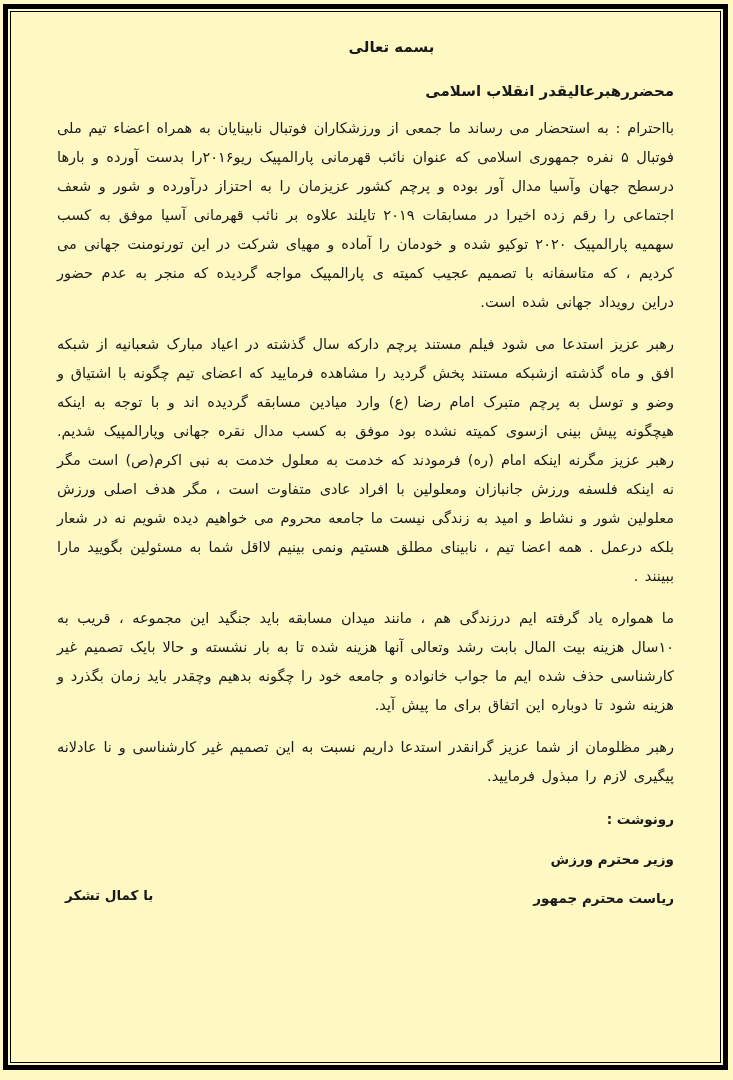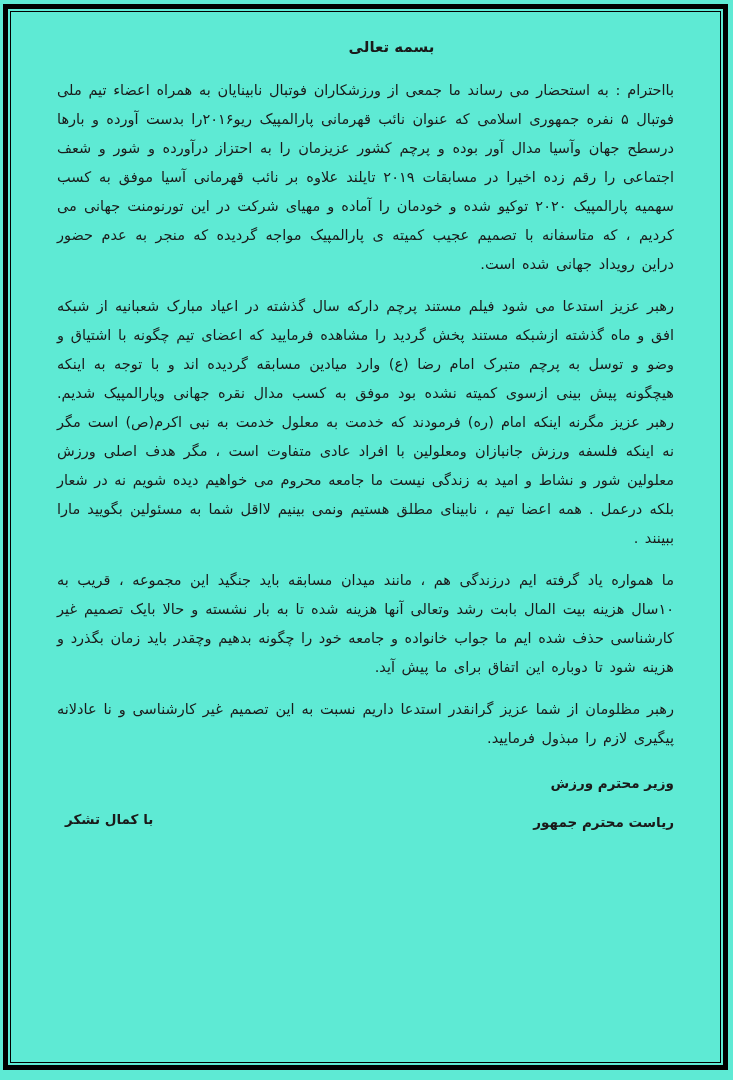--- a/index.html
+++ b/index.html
@@ -4,21 +4,21 @@
 <style>
   html, body {
     margin: 0;
     padding: 0;
     background: #ffffff;
   }
   .page {
     position: relative;
     width: 733px;
     height: 1080px;
-    background: #5eead4;
+    background: #fef9c3;
     overflow: hidden;
     font-family: "DejaVu Sans", sans-serif;
     color: #1a1a1a;
   }
   .frame-outer {
     position: absolute;
     top: 4px;
     left: 3px;
     right: 5px;
     bottom: 10px;
@@ -104,29 +104,31 @@
 </head>
 <body>
 
 <div class="page">
   <div class="frame-outer">
     <div class="frame-inner">
 
       <div class="besmele">بسمه تعالی</div>
 
       <div class="salutation">
+        <div class="line">محضررهبرعالیقدر انقلاب اسلامی</div>
       </div>
 
       <div class="body-text">
         <p>بااحترام : به استحضار می رساند ما جمعی از ورزشکاران فوتبال نابینایان به همراه اعضاء تیم ملی فوتبال ۵ نفره جمهوری اسلامی که عنوان نائب قهرمانی پارالمپیک ریو۲۰۱۶را بدست آورده و بارها درسطح جهان وآسیا مدال آور بوده و پرچم کشور عزیزمان را به احتزاز درآورده و شور و شعف اجتماعی را رقم زده اخیرا در مسابقات ۲۰۱۹ تایلند علاوه بر نائب قهرمانی آسیا موفق به کسب سهمیه پارالمپیک ۲۰۲۰ توکیو شده و خودمان را آماده و مهیای شرکت در این تورنومنت جهانی می کردیم ، که متاسفانه با تصمیم عجیب کمیته ی پارالمپیک مواجه گردیده که منجر به عدم حضور دراین رویداد جهانی شده است.</p>
         <p>رهبر عزیز استدعا می شود فیلم مستند پرچم دارکه سال گذشته در اعیاد مبارک شعبانیه از شبکه افق و ماه گذشته ازشبکه مستند پخش گردید را مشاهده فرمایید که اعضای تیم چگونه با اشتیاق و وضو و توسل به پرچم متبرک امام رضا (ع) وارد میادین مسابقه گردیده اند و با توجه به اینکه هیچگونه پیش بینی ازسوی کمیته نشده بود موفق به کسب مدال نقره جهانی وپارالمپیک شدیم. رهبر عزیز مگرنه اینکه امام (ره) فرمودند که خدمت به معلول خدمت به نبی اکرم(ص) است مگر نه اینکه فلسفه ورزش جانبازان ومعلولین با افراد عادی متفاوت است ، مگر هدف اصلی ورزش معلولین شور و نشاط و امید به زندگی نیست ما جامعه محروم می خواهیم دیده شویم نه در شعار بلکه درعمل . همه اعضا تیم ، نابینای مطلق هستیم ونمی بینیم لااقل شما به مسئولین بگویید مارا ببینند .</p>
         <p>ما همواره یاد گرفته ایم درزندگی هم ، مانند میدان مسابقه باید جنگید این مجموعه ، قریب به ۱۰سال هزینه بیت المال بابت رشد وتعالی آنها هزینه شده تا به بار نشسته و حالا بایک تصمیم غیر کارشناسی حذف شده ایم ما جواب خانواده و جامعه خود را چگونه بدهیم وچقدر باید زمان بگذرد و هزینه شود تا دوباره این اتفاق برای ما پیش آید.</p>
         <p>رهبر مظلومان از شما عزیز گرانقدر استدعا داریم نسبت به این تصمیم غیر کارشناسی و نا عادلانه پیگیری لازم را مبذول فرمایید.</p>
       </div>
 
+      <div class="cc-heading">رونوشت :</div>
 
       <div class="sign-section">
         <div class="cc-col">
           <div class="cc-row">وزیر محترم ورزش</div>
           <div class="cc-row">ریاست محترم جمهور</div>
         </div>
         <div class="closing-col">
           <div class="closing-row">با کمال تشکر</div>
         </div>
       </div>

